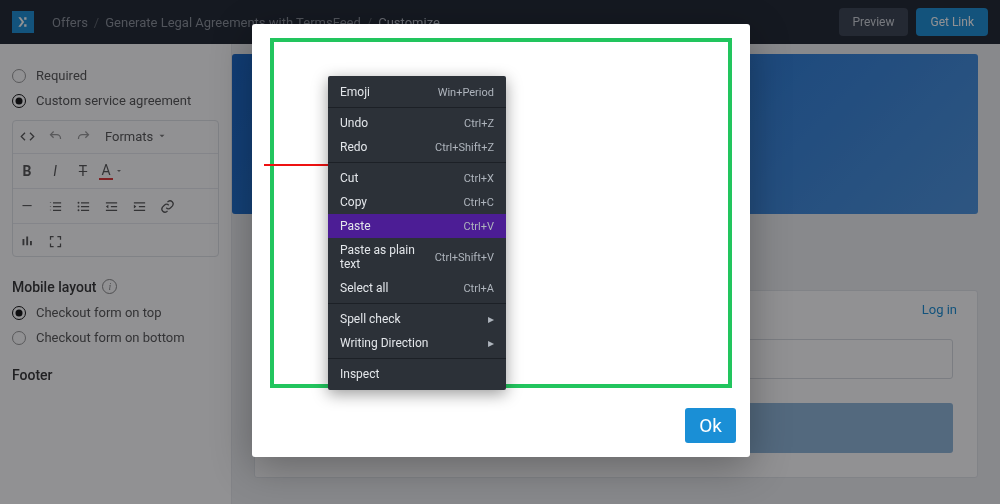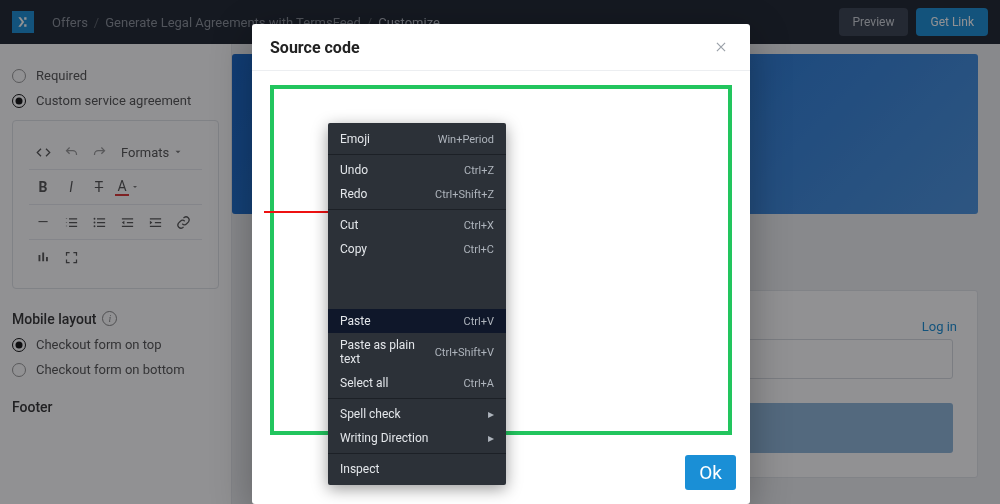--- a/index.html
+++ b/index.html
@@ -17,44 +17,44 @@
 .main { display:flex; height:460px; }
 .sidebar { width:232px; padding:14px 12px; border-right:1px solid #e5e7eb; background:#fff; }
 .back-row { display:flex; align-items:center; justify-content:space-between; margin-bottom:18px; }
 .back { display:flex; align-items:center; font-size:14px; font-weight:600; color:#111; cursor:pointer; }
 .back svg { width:14px; height:14px; margin-right:6px; }
 .save-btn { background:#111; color:#fff; border:none; border-radius:6px; padding:8px 14px; font-size:13px; font-weight:500; cursor:pointer; }
 .radio-row { display:flex; align-items:center; font-size:13px; color:#555; margin:10px 0; cursor:pointer; }
 .radio { width:14px; height:14px; border-radius:50%; border:1.5px solid #999; margin-right:10px; position:relative; }
 .radio.checked { border-color:#111; }
 .radio.checked::after { content:""; position:absolute; width:7px; height:7px; background:#111; border-radius:50%; top:50%; left:50%; transform:translate(-50%,-50%); }
-.toolbar { border:1px solid #e0e3e8; border-radius:4px; margin-top:12px; padding:16px; }
+.toolbar { border:1px solid #e0e3e8; border-radius:4px; margin-top:12px; padding:0; }
 .tb-row { display:flex; align-items:center; flex-wrap:wrap; }
 .tb-btn { width:28px; height:30px; display:flex; align-items:center; justify-content:center; color:#555; cursor:pointer; border-radius:3px; font-size:14px; }
 .tb-btn.wide { width:auto; padding:0 8px; font-size:13px; }
 .tb-btn svg { width:15px; height:15px; }
 .tb-sep { height:1px; background:#e8eaee; margin:2px 0; }
 .section-row { display:flex; align-items:flex-start; font-size:14px; color:#333; font-weight:500; margin:22px 0 8px; }
 .info-icon { width:15px; height:15px; border:1.3px solid #888; border-radius:50%; margin-left:6px; display:flex; align-items:center; justify-content:center; font-size:10px; color:#888; font-style:italic; font-family:serif; }
 .preview-area { flex:1; background:#eef0f2; position:relative; }
 .blue-hero { position:absolute; left:0; right:22px; top:10px; height:160px; background:linear-gradient(135deg,#1666c7 0%,#2e7ed8 60%,#4b94df 100%); border-radius:3px; }
 .card { position:absolute; left:22px; right:22px; top:246px; background:#fff; border:1px solid #e2e5ea; border-radius:3px; padding:18px 24px 24px; }
-.card .login { position:absolute; right:20px; top:28px; color:#1a8fd6; font-size:13px; cursor:pointer; }
+.card .login { position:absolute; right:20px; top:11px; color:#1a8fd6; font-size:13px; cursor:pointer; }
 .card-input { margin-top:30px; height:40px; border:1px solid #d7dbe0; border-radius:3px; }
 .card-btn { margin-top:24px; height:50px; background:#8fb6d9; border-radius:3px; }
 .overlay { position:absolute; inset:0; background:rgba(10,12,16,.45); }
 .modal { position:absolute; left:252px; top:24px; width:498px; background:#fff; border-radius:3px; box-shadow:0 10px 40px rgba(0,0,0,.3); }
 .modal-head { display:flex; align-items:center; justify-content:space-between; padding:12px 18px 12px 18px; border-bottom:1px solid #eceef1; }
 .modal-title { font-size:16px; font-weight:700; color:#222; }
 .close-x { width:22px; height:22px; cursor:pointer; color:#9aa0a8; display:flex; align-items:center; justify-content:center; }
 .modal-body { padding:14px 18px 10px; }
 .code-box { height:350px; border:4px solid #22c55e; background:#fff; position:relative; }
 .ctx-menu { position:absolute; left:54px; top:34px; width:178px; background:#2c3138; color:#e3e6ea; font-size:12px; border-radius:2px; padding:4px 0; box-shadow:0 4px 16px rgba(0,0,0,.4); }
 .ctx-item { display:flex; justify-content:space-between; align-items:center; padding:5px 12px; cursor:pointer; }
-.ctx-item.hl { background:#0f172a;margin-top:48px; }
+.ctx-item.hl { background:#4c1d95; }
 .ctx-item .sc { color:#aeb4bc; font-size:11px; }
 .ctx-item .arr { color:#aeb4bc; }
 .ctx-div { height:1px; background:#1c2026; margin:3px 0; }
 .modal-foot { display:flex; justify-content:flex-end; padding:10px 14px 14px; gap:6px; }
 .m-btn { padding:6px 14px; font-size:19px; border-radius:3px; cursor:pointer; }
 .m-ok { background:#1a8fd6; color:#fff; border:none; }
 .m-cancel { background:#fff; color:#444; border:1px solid #d6dae0; }
 .arrow-annot { position:absolute; left:-10px; top:122px; }
 .arrow-annot .line { width:74px; height:2px; background:#e11; }
 .arrow-annot .head { position:absolute; right:-2px; top:-4px; width:0; height:0; border-left:9px solid #e11; border-top:5px solid transparent; border-bottom:5px solid transparent; }
@@ -202,28 +202,20 @@
       <span class="login">Log in</span>
       <div class="card-input"></div>
       <div class="card-btn"></div>
     </div>
   </div>
 </div>
 
 <div class="overlay"></div>
 
 <div class="modal">
-  <div class="modal-head">
-    <div class="modal-title">Source code</div>
-    <div class="close-x">
-      <svg width="14" height="14" viewBox="0 0 24 24" fill="none" stroke="#9aa0a8" stroke-width="2">
-          <path d="M5 5l14 14M19 5L5 19"></path>
-        </svg>
-    </div>
-  </div>
   <div class="modal-body">
     <div class="code-box">
       <div class="arrow-annot">
         <div class="line"></div>
           <div class="head"></div>
       </div>
       <div class="ctx-menu">
         <div class="ctx-item">
             <span>Emoji</span>
             <span class="sc">Win+Period</span>

